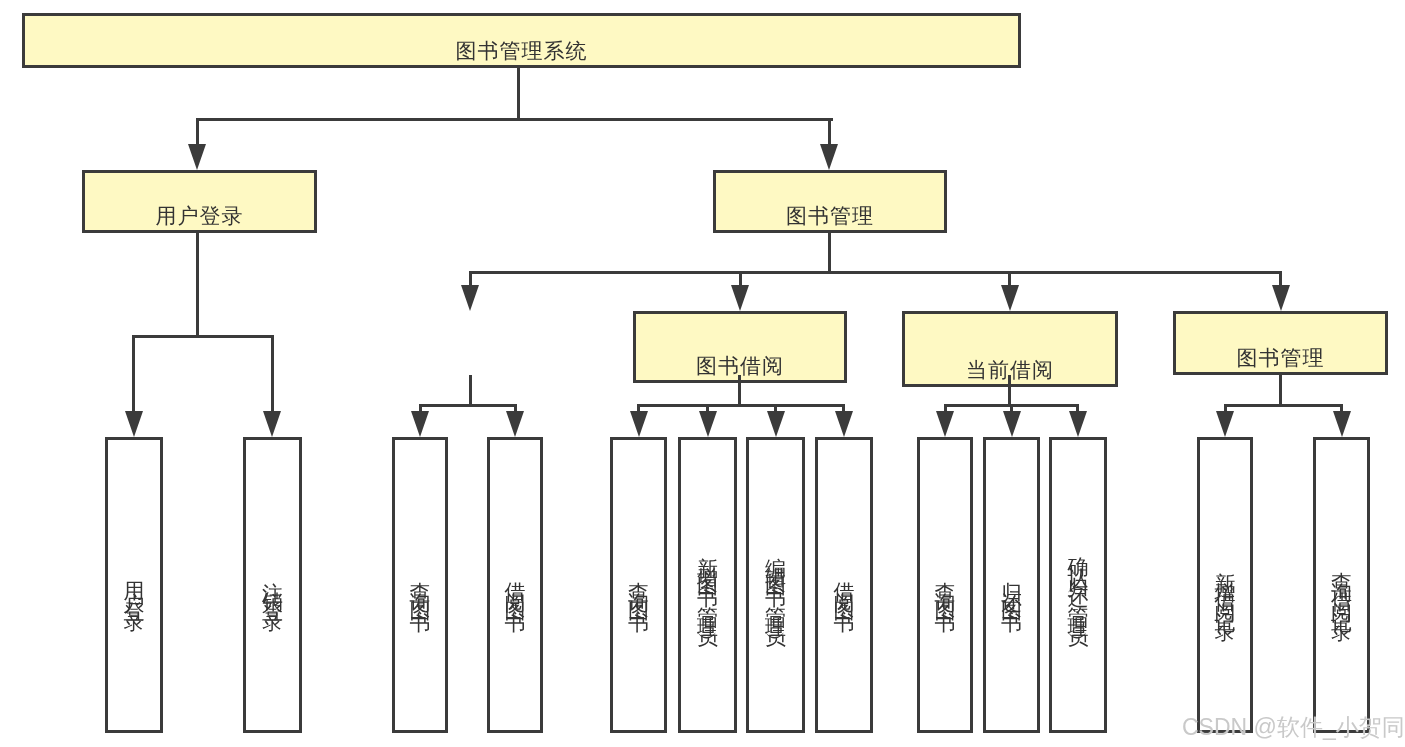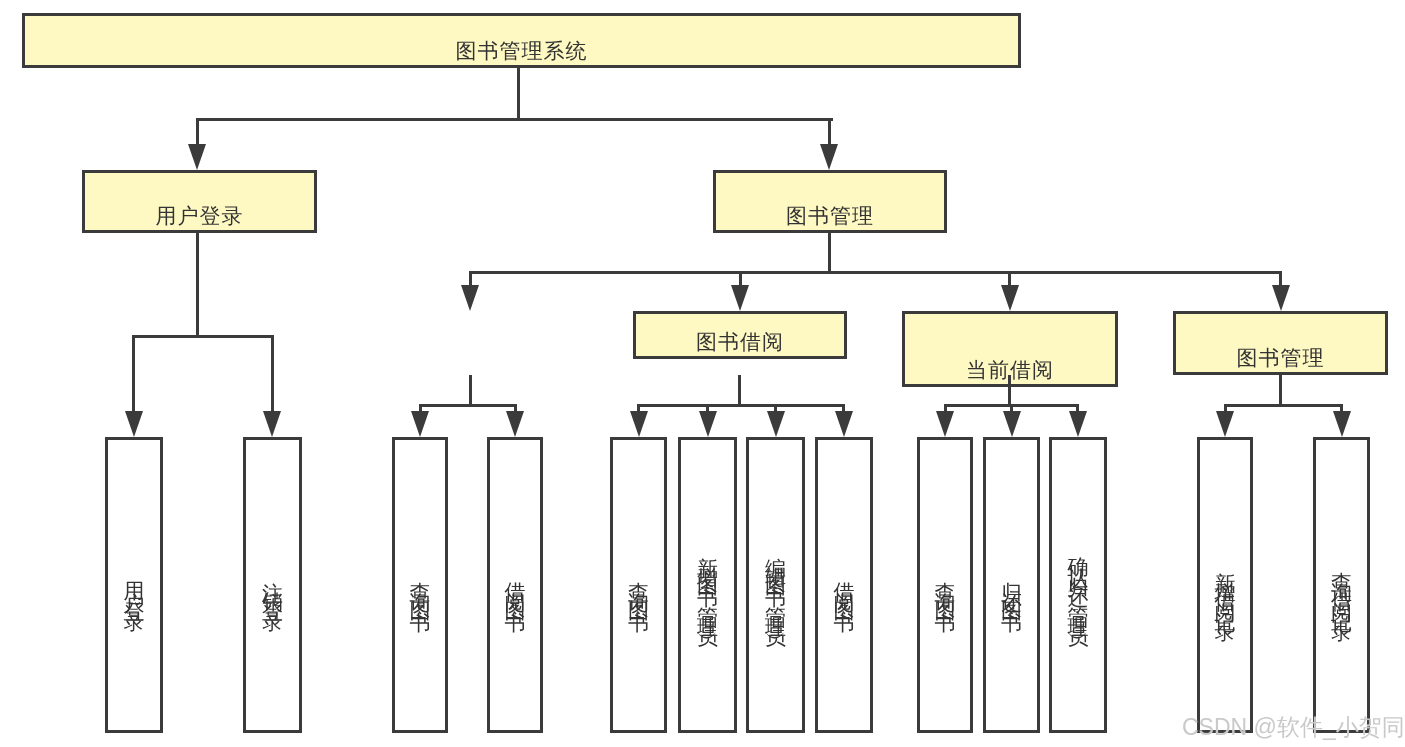--- a/index.html
+++ b/index.html
@@ -78,21 +78,21 @@
   <div class="hl" style="left:469px;top:271px;width:812px;"></div>
   <div class="vl" style="left:469px;top:271px;height:16px;"></div>
   <div class="arrow" style="left:461px;top:285px;"></div>
   <div class="vl" style="left:739px;top:271px;height:16px;"></div>
   <div class="arrow" style="left:731px;top:285px;"></div>
   <div class="vl" style="left:1008px;top:271px;height:16px;"></div>
   <div class="arrow" style="left:1001px;top:285px;"></div>
   <div class="vl" style="left:1279px;top:271px;height:16px;"></div>
   <div class="arrow" style="left:1272px;top:285px;"></div>
 
-  <div class="box" style="left:633px;top:311px;width:214px;height:48px;">
+  <div class="box" style="left:633px;top:311px;width:214px;height:72px;">
     <span>图书借阅</span>
   </div>
   <div class="box" style="left:902px;top:311px;width:216px;height:76px;">
     <span>当前借阅</span>
   </div>
   <div class="box" style="left:1173px;top:311px;width:215px;height:64px;">
     <span>图书管理</span>
   </div>
 
   <div class="vl" style="left:469px;top:375px;height:31px;"></div>

